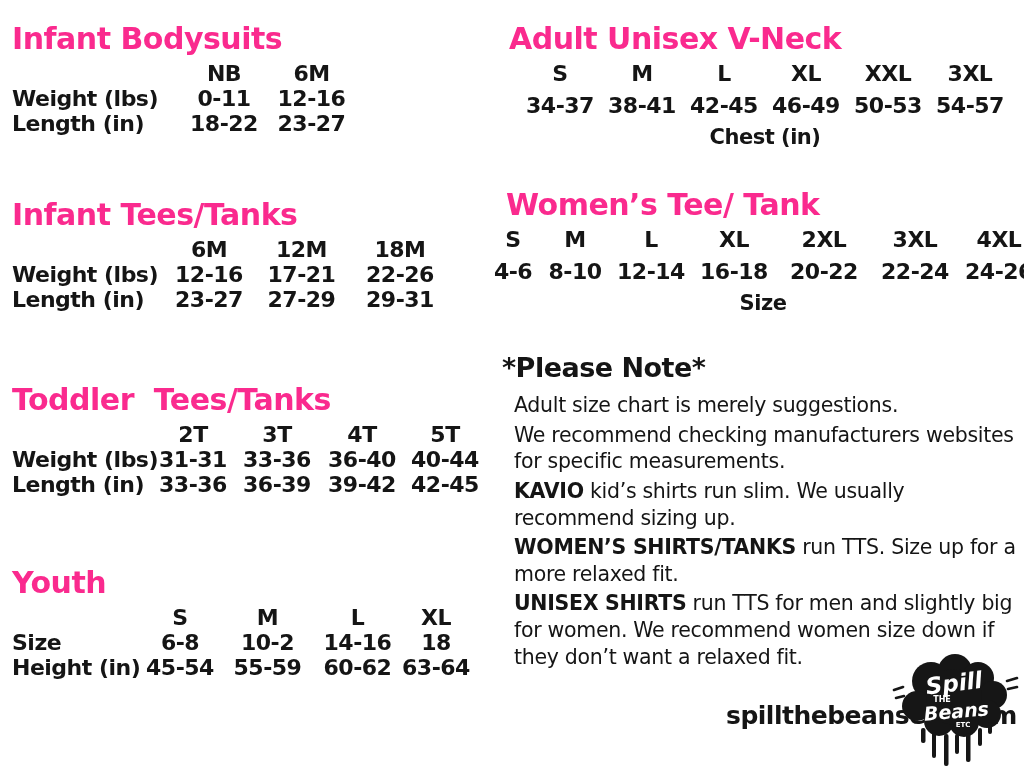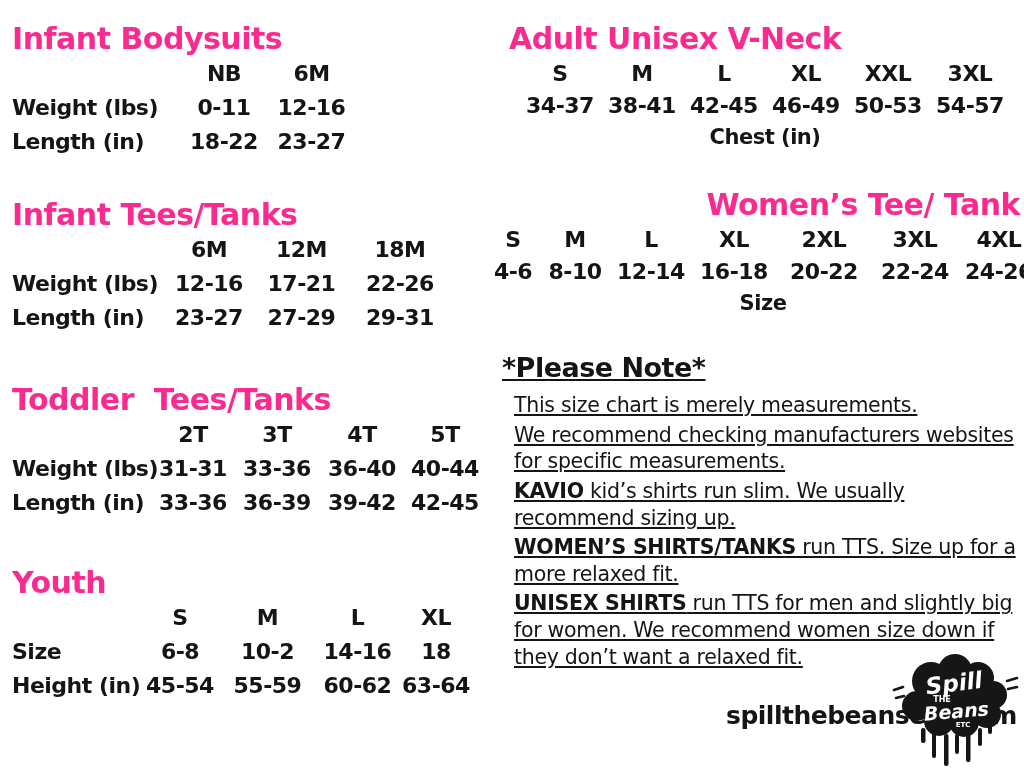--- a/index.html
+++ b/index.html
@@ -11,43 +11,43 @@
     overflow:hidden;
   }
   .canvas { position:relative; width:1024px; height:728px; }
   .section { position:absolute; }
   h2 { margin:0; padding:0; }
   .title {
     color:var(--pink); font-weight:bold; font-size:30px;
     letter-spacing:-0.5px; white-space:pre; line-height:1.1;
   }
   .tbl {
-    display:grid; row-gap:9px; margin-top:6px;
+    display:grid; margin-top:6px;
     font-weight:bold; font-size:22px; align-items:center;
     letter-spacing:-0.5px;
   }
   .tbl .hdr { text-align:center; }
   .tbl .lbl { text-align:left; white-space:nowrap; }
   .tbl .val { text-align:center; white-space:nowrap; }
   .tbl-ib { grid-template-columns:172px 80px 95px; }
   .tbl-it { grid-template-columns:152px 90px 95px 102px; }
   .tbl-tt { grid-template-columns:140px 82px 86px 84px 82px; }
   .tbl-y  { grid-template-columns:128px 80px 95px 85px 72px; }
   .tbl-adult { grid-template-columns:repeat(6,82px); row-gap:7px; margin-left:14px; }
   .tbl-women { grid-template-columns:54px 70px 82px 84px 96px 86px 82px; row-gap:7px; }
   .measure { grid-column:1/-1; text-align:center; font-size:21px; }
   #sec-ib { top:22px;  left:12px; }
   #sec-it { top:198px; left:12px; }
   #sec-tt { top:383px; left:12px; }
   #sec-y  { top:566px; left:12px; }
   #sec-adult  { top:22px;  left:505px; width:512px; }
   #sec-adult .title { margin-left:4px; }
   #sec-women  { top:188px; left:486px; width:534px; }
-  #sec-women .title { margin-left:20px;text-align:right; }
-  #note { top:352px; left:502px; width:520px;text-decoration:underline; }
+  #sec-women .title { margin-left:20px; }
+  #note { top:352px; left:502px; width:520px; }
   .note-heading { font-size:27px; font-weight:bold; letter-spacing:-0.5px; }
   .note-body { margin-top:9px; padding-left:12px; font-size:20.5px; line-height:1.3; letter-spacing:-0.3px; }
   .note-line { margin:0 0 3px 0; }
   .nb { font-weight:bold; }
   #website { top:701px; left:726px; font-size:25px; font-weight:bold; letter-spacing:-0.5px; }
   #logo { top:654px; left:891px; width:130px; height:112px; }
 </style>
 </head>
 <body>
 
@@ -164,21 +164,21 @@
       <div class="val">20-22</div>
       <div class="val">22-24</div>
       <div class="val">24-26</div>
       <div class="measure">Size</div>
     </div>
   </section>
 
   <section class="section" id="note">
     <h2 class="note-heading">*Please Note*</h2>
     <div class="note-body">
-      <p class="note-line"><span class="nb"></span><span>This size chart is merely measurements.</span></p>
+      <p class="note-line"><span class="nb"></span><span>Adult size chart is merely suggestions.</span></p>
       <p class="note-line"><span class="nb"></span><span>We recommend checking manufacturers websites for specific measurements.</span></p>
       <p class="note-line"><span class="nb">KAVIO</span><span> kid’s shirts run slim. We usually recommend sizing up.</span></p>
       <p class="note-line"><span class="nb">WOMEN’S SHIRTS/TANKS</span><span> run TTS. Size up for a more relaxed fit.</span></p>
       <p class="note-line"><span class="nb">UNISEX SHIRTS</span><span> run TTS for men and slightly big for women. We recommend women size down if they don’t want a relaxed fit.</span></p>
     </div>
   </section>
 
   <div class="section" id="website">spillthebeansetc.com</div>
 
   <svg class="section" id="logo" viewBox="0 0 130 112" aria-hidden="true">

